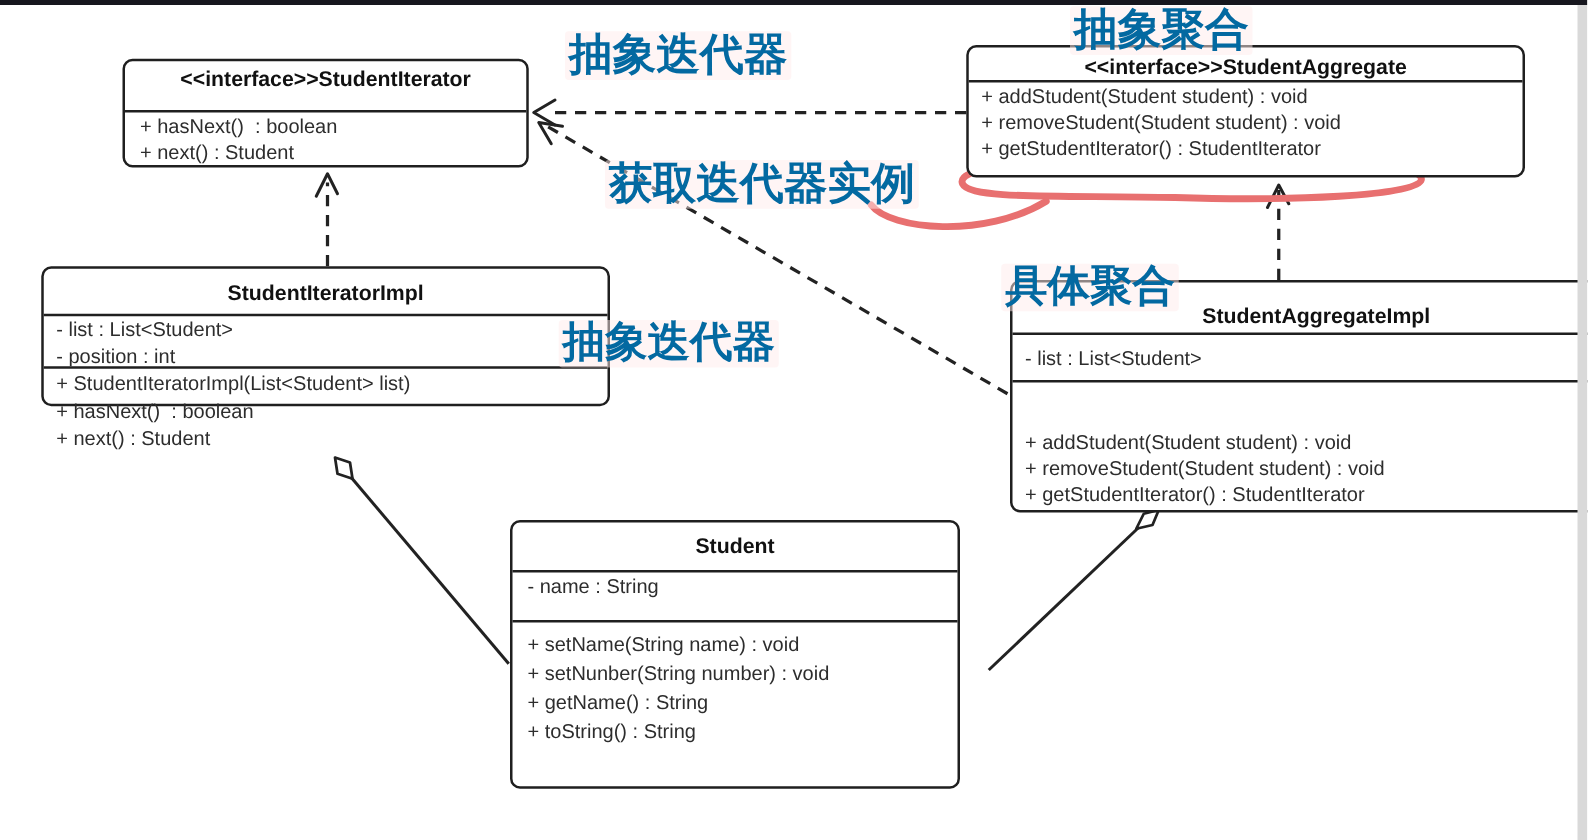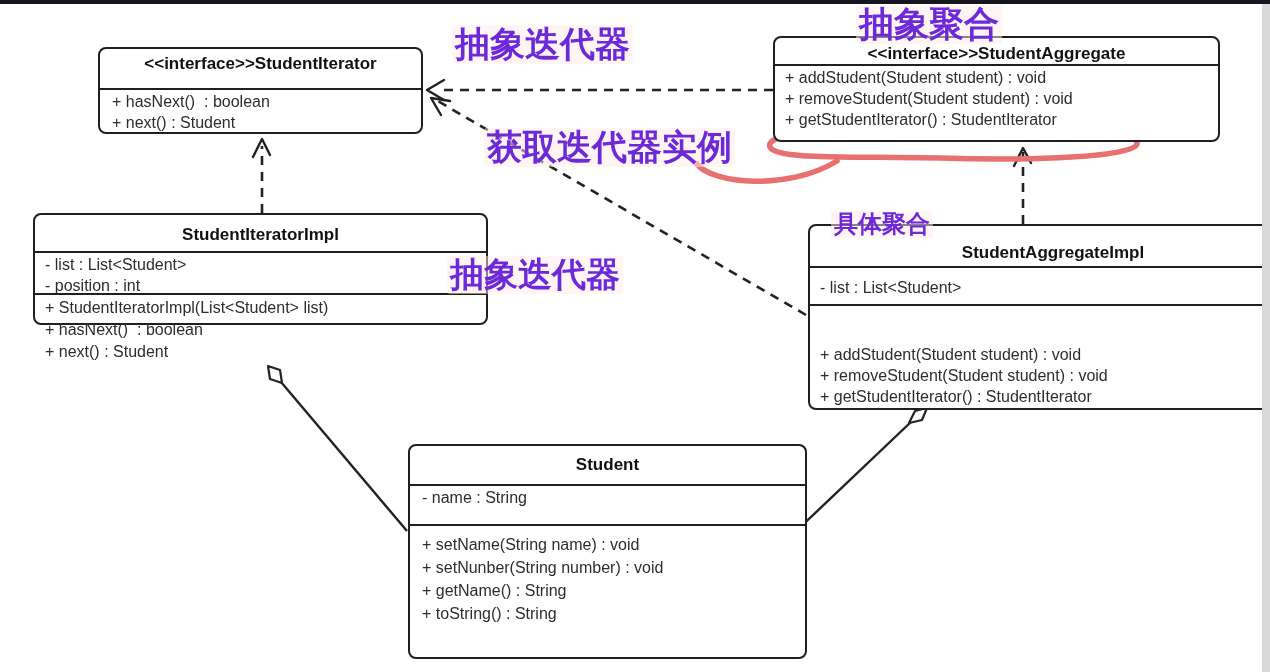--- a/index.html
+++ b/index.html
@@ -25,21 +25,21 @@
   .member{white-space:pre;font-size:16px;color:#2d2d2d;}
 
   svg.overlay{position:absolute;left:0;top:0;z-index:1;pointer-events:none;}
   .dash{stroke:#222;stroke-width:2.6;fill:none;stroke-dasharray:9 7;}
   .solid{stroke:#222;stroke-width:2.4;fill:none;}
   .head{stroke:#222;stroke-width:2.4;fill:none;stroke-linecap:round;stroke-linejoin:round;}
   .diamond{stroke:#222;stroke-width:2.2;fill:#ffffff;stroke-linejoin:round;}
   .red-mark{stroke:#e87070;stroke-width:5.5;fill:none;stroke-linecap:round;}
 
   .anno{
-    position:absolute;z-index:3;color:#6d28d9;font-weight:bold;
+    position:absolute;z-index:3;color:#0369a1;font-weight:bold;
     font-family:"DejaVu Sans",sans-serif;white-space:nowrap;
     background:rgba(255,236,236,0.5);padding:1px 3px;border-radius:3px;line-height:1.05;
   }
 </style>
 </head>
 <body>
 
 <div id="canvas">
 
   <div class="rightstrip"></div>
@@ -104,32 +104,32 @@
     <div class="uml-attrs" style="height:38px;padding:9px 0 0 10px;line-height:21px">
       <div class="member">- list : List&lt;Student&gt;</div>
     </div>
     <div class="uml-methods" style="padding:38px 0 0 10px;line-height:21px">
       <div class="member">+ addStudent(Student student) : void</div>
       <div class="member">+ removeStudent(Student student) : void</div>
       <div class="member">+ getStudentIterator() : StudentIterator</div>
     </div>
   </div>
 
-  <div class="uml-box" style="left:408px;top:444px;width:399px;height:215px">
+  <div class="uml-box" style="left:408px;top:416px;width:360px;height:215px">
     <div class="uml-title" style="height:40px;padding-top:9px">Student</div>
     <div class="uml-attrs" style="height:40px;padding:1px 0 0 12px;line-height:21px">
       <div class="member">- name : String</div>
     </div>
     <div class="uml-methods" style="padding:7px 0 0 12px;line-height:23px">
       <div class="member">+ setName(String name) : void</div>
       <div class="member">+ setNunber(String number) : void</div>
       <div class="member">+ getName() : String</div>
       <div class="member">+ toString() : String</div>
     </div>
   </div>
 
   <div class="anno" style="left:452px;top:25px;font-size:35px">抽象迭代器</div>
   <div class="anno" style="left:856px;top:5px;font-size:35px">抽象聚合</div>
   <div class="anno" style="left:484px;top:128px;font-size:35px">获取迭代器实例</div>
-  <div class="anno" style="left:831px;top:211px;font-size:24px">具体聚合</div>
+  <div class="anno" style="left:801px;top:211px;font-size:34px">具体聚合</div>
   <div class="anno" style="left:447px;top:256px;font-size:34px">抽象迭代器</div>
 
 </div>
 
 </body></html>

